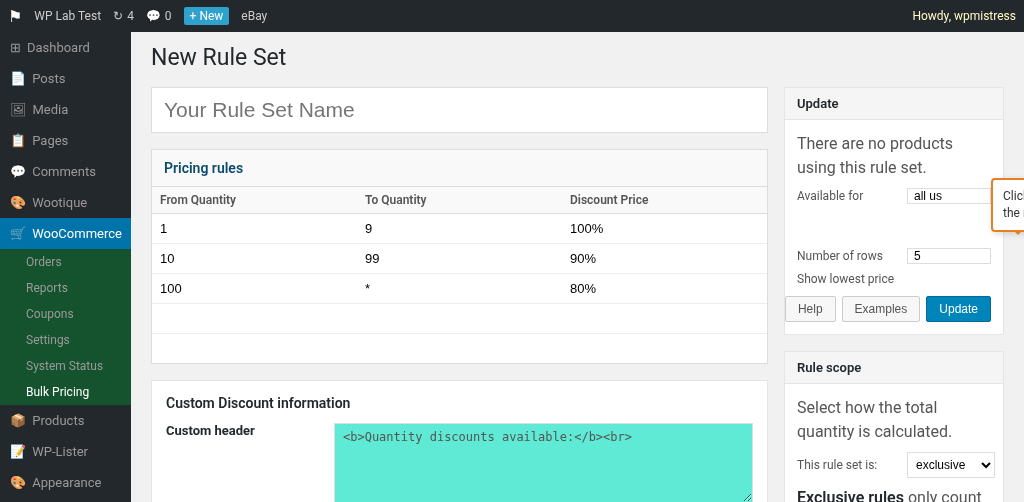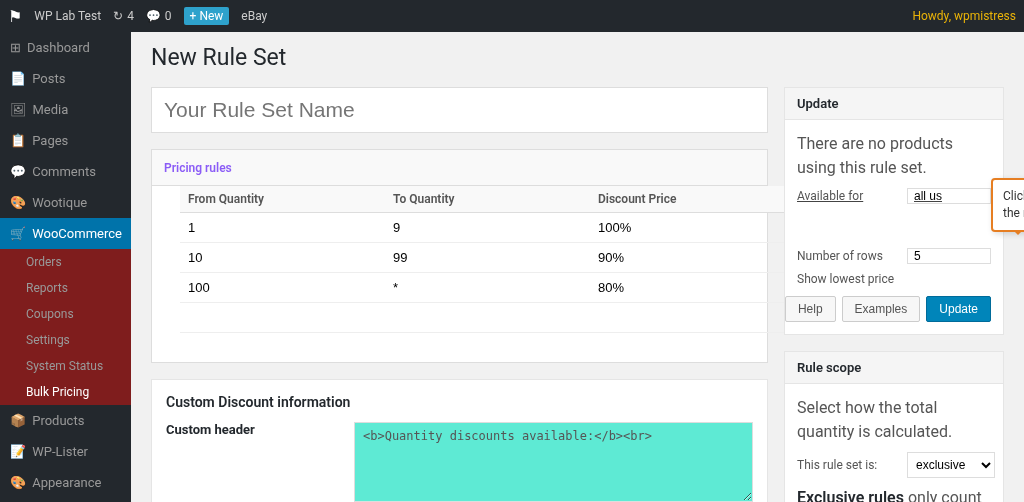--- a/index.html
+++ b/index.html
@@ -2,58 +2,58 @@
 <html><head>
   <meta charset="utf-8">
   <style>
     * { box-sizing: border-box; margin: 0; padding: 0; }
     body { font-family: -apple-system, BlinkMacSystemFont, "Segoe UI", Roboto, sans-serif; font-size: 13px; background: #f1f1f1; color: #444; display: flex; flex-direction: column; height: 502px; overflow: hidden; }
 
     
     #wpadminbar { background: #23282d; height: 32px; display: flex; align-items: center; padding: 0 8px; color: #ccc; font-size: 12px; flex-shrink: 0; }
     #wpadminbar .ab-item { color: #ccc; margin-right: 12px; display: flex; align-items: center; gap: 4px; }
     #wpadminbar .ab-item .wp-logo { color: #fff; font-size: 16px; }
-    #wpadminbar .ab-right { margin-left: auto; color: #eab308; text-align: right; }
+    #wpadminbar .ab-right { margin-left: auto; color: #fef9c3; text-align: right; }
     #wpadminbar .ab-new { background: #2ea2cc; color: #fff; padding: 2px 6px; border-radius: 2px; }
 
     
     .layout { display: flex; flex: 1; overflow: hidden; }
 
     
     #adminmenu { width: 131px; background: #23282d; flex-shrink: 0; overflow-y: auto; }
     #adminmenu .menu-item { padding: 8px 10px; color: #999; cursor: pointer; display: flex; align-items: center; gap: 6px; font-size: 13px; }
     #adminmenu .menu-item.current { background: #0073aa; color: #fff; }
-    #adminmenu .submenu { background: #7f1d1d; }
+    #adminmenu .submenu { background: #14532d; }
     #adminmenu .submenu .sub-item { padding: 6px 10px 6px 26px; color: #999; cursor: pointer; font-size: 12px; display: block; }
     #adminmenu .submenu .sub-item.active { color: #fff; }
 
     
     #main { flex: 1; overflow-y: auto; background: #f1f1f1; padding: 0; }
     .wrap { padding: 12px 20px; }
     .wrap h1 { font-size: 23px; font-weight: 400; color: #23282d; margin-bottom: 16px; }
 
     
     .content-layout { display: flex; gap: 16px; }
     .content-main { flex: 1; }
     .content-sidebar { width: 220px; flex-shrink: 0; }
 
     
     #ruleset-name { width: 100%; border: 1px solid #ddd; padding: 10px 12px; font-size: 21px; color: #aaa; background: #fff; outline: none; margin-bottom: 16px; }
 
     
-    .pricing-table { width: 100%; border-collapse: collapse; margin-left: 28px; }
+    .pricing-table { width: 100%; border-collapse: collapse; }
     .pricing-table th { text-align: left; padding: 6px 8px; font-weight: 600; font-size: 12px; color: #555; border-bottom: 1px solid #ddd; background: #f9f9f9; }
     .pricing-table td { padding: 0; border-bottom: 1px solid #eee; }
     .pricing-table td input { width: 100%; border: none; padding: 7px 8px; font-size: 13px; background: transparent; outline: none; }
     .pricing-table tbody tr:last-child td { border-bottom: none; }
 
     
     .custom-discount { background: #fff; border: 1px solid #e5e5e5; padding: 14px; margin-top: 16px; }
     .custom-discount h3 { font-size: 14px; font-weight: 600; color: #23282d; margin-bottom: 12px; }
-    .custom-field { display: flex; gap: 28px; margin-bottom: 17px; }
+    .custom-field { display: flex; gap: 8px; margin-bottom: 17px; }
     .custom-field-label { width: 160px; flex-shrink: 0; }
     .custom-field-label strong { display: block; font-size: 13px; color: #23282d; margin-bottom: 2px; }
     .custom-field-label p { font-size: 11px; color: #666; line-height: 1.4; }
     .custom-field-label a { color: #0073aa; text-decoration: none; }
     .custom-field textarea { flex: 1; border: 1px solid #ddd; padding: 6px 8px; font-size: 12px; font-family: monospace; resize: vertical; min-height: 80px; outline: none; color: #555; background: #5eead4; }
 
     
     .side-panel { background: #fff; border: 1px solid #e5e5e5; margin-bottom: 16px; }
     .side-panel-header { background: #f5f5f5; border-bottom: 1px solid #e5e5e5; padding: 8px 12px; }
     .side-panel-header h3 { font-size: 13px; font-weight: 600; color: #23282d; }
@@ -73,21 +73,21 @@
     .tooltip-bubble { position: relative; display: inline-block; }
     .tooltip-box { background: #fff; border: 2px solid #e67e22; border-radius: 4px; padding: 8px 10px; font-size: 12px; color: #333; line-height: 1.4; position: absolute; top: -10px; left: -10px; width: 140px; z-index: 10; box-shadow: 2px 2px 6px rgba(0,0,0,0.15); }
     .tooltip-box::before { content: ''; position: absolute; bottom: -10px; left: 20px; border: 5px solid transparent; border-top-color: #e67e22; }
 
     
     .scope-text-bold { font-weight: 600; color: #23282d; }
 
     
     #adminmenu .woocommerce-menu { background: #a16696; }
 
-    .section-title { font-size: 12px; font-weight: 600; color: #8b5cf6; margin-bottom: 10px; padding-bottom: 6px; border-bottom: 1px solid #eee; }
+    .section-title { font-size: 14px; font-weight: 600; color: #0c4a6e; margin-bottom: 10px; padding-bottom: 6px; border-bottom: 1px solid #eee; }
 
     .pricing-section { border: 1px solid #ddd; background: #fff; margin-bottom: 16px; }
     .pricing-section-header { padding: 10px 12px; border-bottom: 1px solid #ddd; background: #f9f9f9; }
   </style>
 </head>
 <body>
 
 <div id="wpadminbar">
   <div class="ab-item">
     <span class="wp-logo">⚑</span>
@@ -238,21 +238,21 @@
 
         <div class="content-sidebar">
 
           <div class="side-panel">
             <div class="side-panel-header">
               <h3>Update</h3>
             </div>
             <div class="side-panel-body">
               <p>There are no products using this rule set.</p>
 
-              <div style="position:relative; min-height:60px;text-decoration:underline;">
+              <div style="position:relative; min-height:60px;">
                 <div class="form-row">
                   <label>Available for</label>
                   <input type="text" style="width: 60px;" value="all us">
                 </div>
 
                 <div class="tooltip-bubble" style="position:absolute;top:0;right:-10px;">
                   <div class="tooltip-box">
                     <span>Click here to update the rule set</span>
                   </div>
                 </div>

